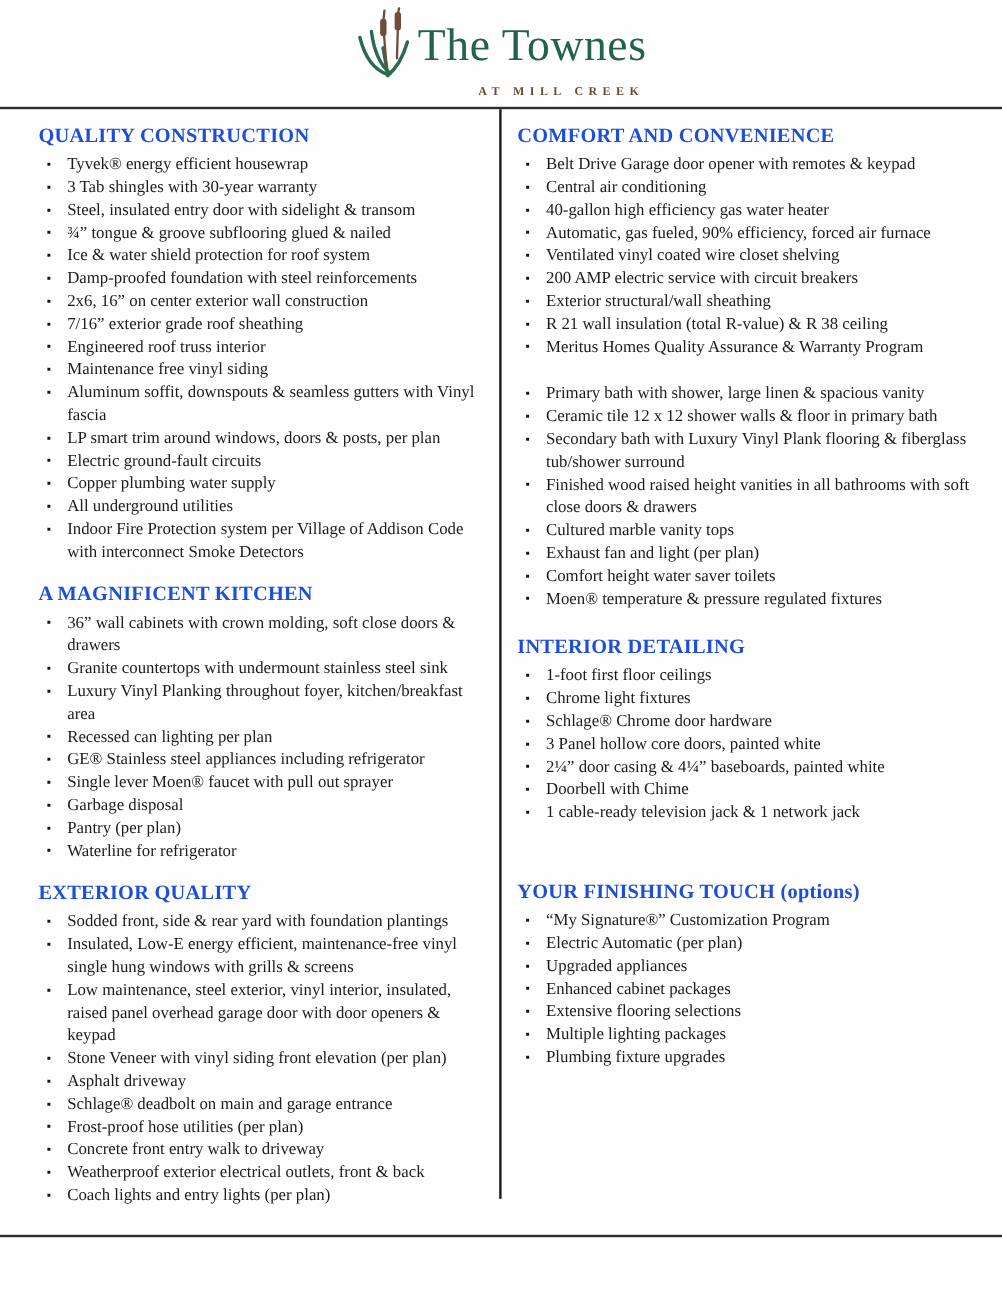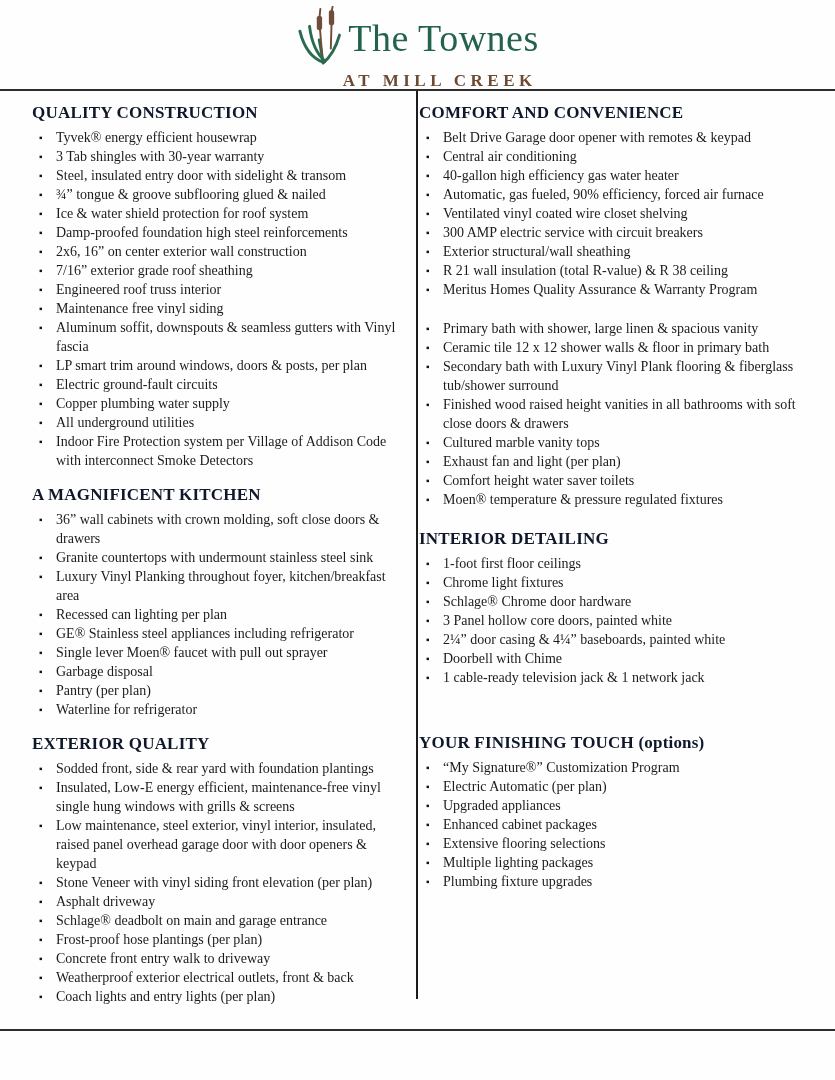--- a/index.html
+++ b/index.html
@@ -15,41 +15,41 @@
   .header { position:absolute; top:8px; left:0; width:100%; display:flex; justify-content:center; }
   .logo { display:flex; flex-direction:column; }
   .logo-row { display:flex; align-items:center; }
   .logo-icon { width:58px; height:60px; margin-right:-6px; position:relative; top:-2px; }
   .logo-title {
     font-size:38px; color:#23624E; letter-spacing:0.5px; line-height:1;
     font-family:"Liberation Serif", serif;
   }
   .logo-sub {
     align-self:flex-end;
-    font-size:17px; font-weight:bold; letter-spacing:4.5px;
+    font-size:10px; font-weight:bold; letter-spacing:4.5px;
     color:#6E4A33; margin-top:3px; margin-right:2px;
   }
 
   
   .rule-top { position:absolute; top:89px; left:0; width:835px; height:2px; background:#2d2d2d; }
   .rule-bottom { position:absolute; top:1029px; left:0; width:835px; height:2px; background:#2d2d2d; }
   .v-divider { position:absolute; top:91px; left:416px; width:2px; height:908px; background:#1c1c1c; }
 
   
   .col { position:absolute; top:103px; }
   .col-left { left:30px; width:380px; }
-  .col-right { left:417px; width:382px; }
+  .col-right { left:429px; width:382px; }
 
   .feature-section { margin-top:0; }
   .col-left .feature-section + .feature-section { margin-top:15px; }
   .col-right .feature-section + .feature-section { margin-top:20px; }
   .col-right .feature-section:last-child { margin-top:46px; }
 
   .sec-heading {
-    font-size:17px; font-weight:bold; color:#0f172a;
+    font-size:17px; font-weight:bold; color:#1d4ed8;
     letter-spacing:0.2px; margin:0 0 5px 2px; line-height:20px;
   }
   .feature-list { list-style:none; }
   .feature-item { display:flex; font-size:14px; line-height:19px; }
   .bullet {
     flex:0 0 17px; margin-left:9px;
     font-size:10px; line-height:19px; color:#141414;
   }
   .item-text { flex:1; }
 </style>
@@ -107,21 +107,21 @@
           <li class="feature-item">
             <span class="bullet">▪</span>
             <span class="item-text">¾” tongue &amp; groove subflooring glued &amp; nailed</span>
           </li>
           <li class="feature-item">
             <span class="bullet">▪</span>
             <span class="item-text">Ice &amp; water shield protection for roof system</span>
           </li>
           <li class="feature-item">
             <span class="bullet">▪</span>
-            <span class="item-text">Damp-proofed foundation high steel reinforcements</span>
+            <span class="item-text">Damp-proofed foundation with steel reinforcements</span>
           </li>
           <li class="feature-item">
             <span class="bullet">▪</span>
             <span class="item-text">2x6, 16” on center exterior wall construction</span>
           </li>
           <li class="feature-item">
             <span class="bullet">▪</span>
             <span class="item-text">7/16” exterior grade roof sheathing</span>
           </li>
           <li class="feature-item">
@@ -221,21 +221,21 @@
           <li class="feature-item">
             <span class="bullet">▪</span>
             <span class="item-text">Asphalt driveway</span>
           </li>
           <li class="feature-item">
             <span class="bullet">▪</span>
             <span class="item-text">Schlage® deadbolt on main and garage entrance</span>
           </li>
           <li class="feature-item">
             <span class="bullet">▪</span>
-            <span class="item-text">Frost-proof hose plantings (per plan)</span>
+            <span class="item-text">Frost-proof hose utilities (per plan)</span>
           </li>
           <li class="feature-item">
             <span class="bullet">▪</span>
             <span class="item-text">Concrete front entry walk to driveway</span>
           </li>
           <li class="feature-item">
             <span class="bullet">▪</span>
             <span class="item-text">Weatherproof exterior electrical outlets, front &amp; back</span>
           </li>
           <li class="feature-item">
@@ -264,21 +264,21 @@
           <li class="feature-item">
             <span class="bullet">▪</span>
             <span class="item-text">Automatic, gas fueled, 90% efficiency, forced air furnace</span>
           </li>
           <li class="feature-item">
             <span class="bullet">▪</span>
             <span class="item-text">Ventilated vinyl coated wire closet shelving</span>
           </li>
           <li class="feature-item">
             <span class="bullet">▪</span>
-            <span class="item-text">300 AMP electric service with circuit breakers</span>
+            <span class="item-text">200 AMP electric service with circuit breakers</span>
           </li>
           <li class="feature-item">
             <span class="bullet">▪</span>
             <span class="item-text">Exterior structural/wall sheathing</span>
           </li>
           <li class="feature-item">
             <span class="bullet">▪</span>
             <span class="item-text">R 21 wall insulation (total R-value) &amp; R 38 ceiling</span>
           </li>
           <li class="feature-item">

